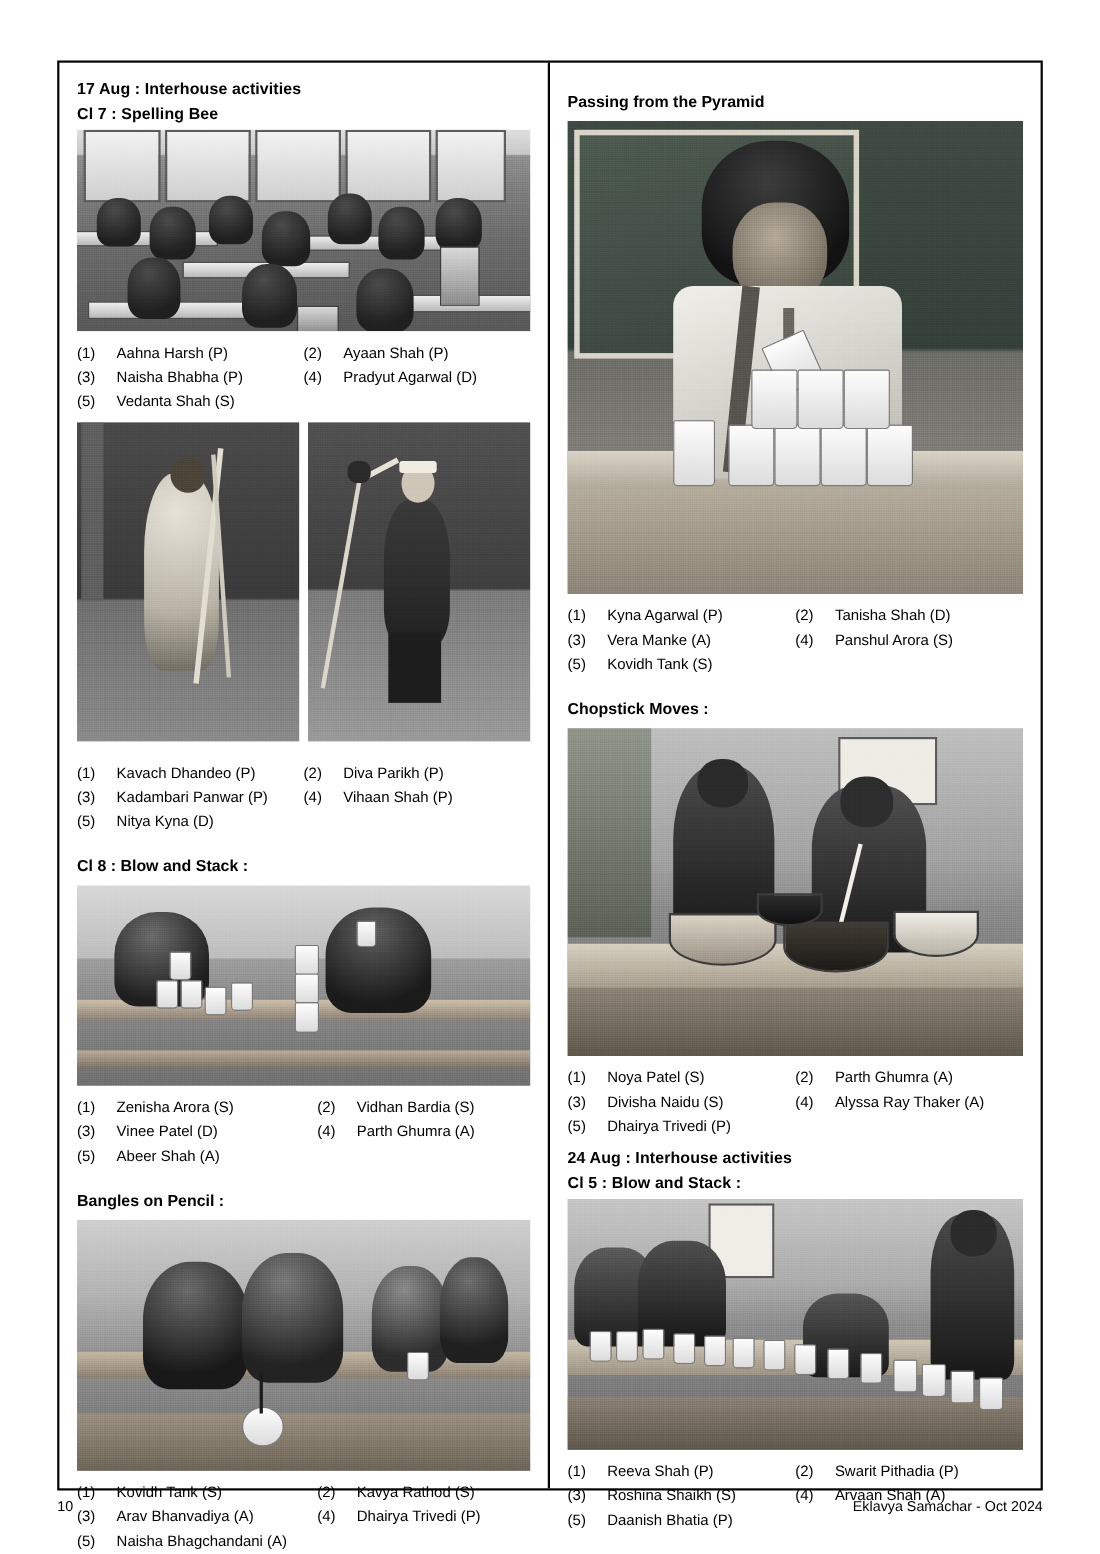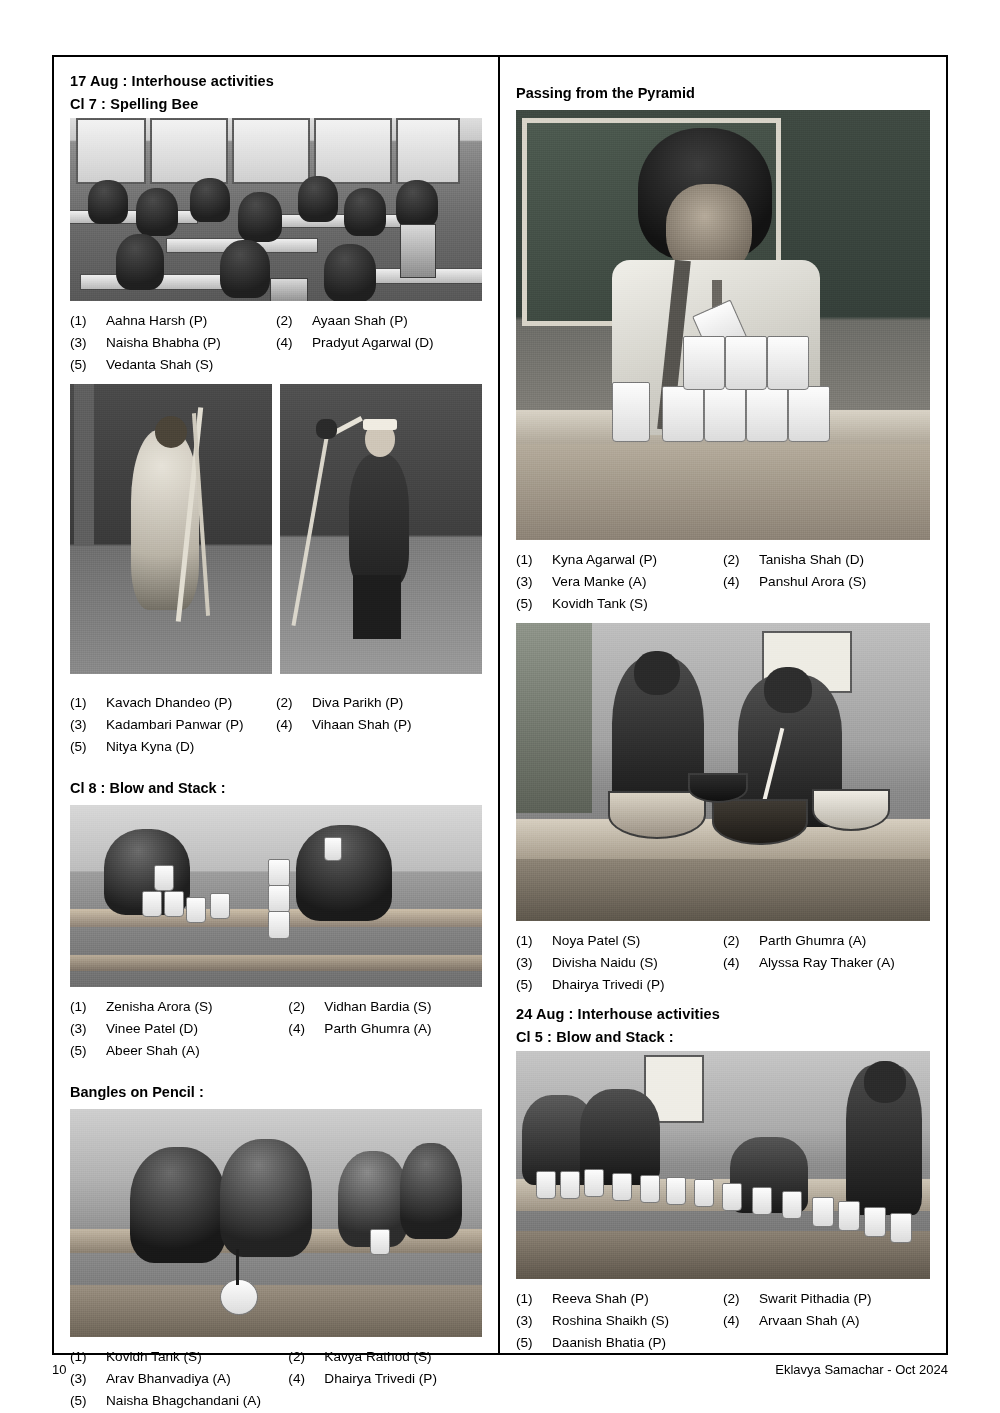--- a/index.html
+++ b/index.html
@@ -446,20 +446,21 @@
       </div>
       <div class="name-row">
         <div class="name-cell">
           <span class="num">(5)</span>
           <span class="nm">Kovidh Tank (S)</span>
         </div>
       </div>
     </div>
 
     <div class="spacer-sm"></div>
+    <div class="subheading">Chopstick Moves :</div>
 
     <div class="photo ph-chop">
       <div style="position:absolute;left:0;top:0;width:76px;height:190px;background:linear-gradient(180deg,#8f958a,#5c6157);"></div>
       <div style="position:absolute;left:246px;top:8px;width:86px;height:58px;background:#eeece4;border:2px solid #5b5b5b;"></div>
       <div style="position:absolute;left:0;top:196px;width:100%;height:40px;background:linear-gradient(180deg,#d7cfc0,#a79d8d);"></div>
       <div style="position:absolute;left:0;top:236px;width:100%;height:62px;background:linear-gradient(180deg,#8d8476,#5e574c);"></div>
       <div style="position:absolute;left:96px;top:34px;width:92px;height:166px;border-radius:40% 40% 14% 14%;background:linear-gradient(180deg,#4a4a4a,#161616);"></div>
       <div style="position:absolute;left:118px;top:28px;width:46px;height:44px;border-radius:46%;background:#2a2a2a;"></div>
       <div style="position:absolute;left:222px;top:52px;width:104px;height:152px;border-radius:38% 38% 14% 14%;background:linear-gradient(180deg,#4f4f4f,#1a1a1a);"></div>
       <div style="position:absolute;left:248px;top:44px;width:48px;height:46px;border-radius:46%;background:#2d2d2d;"></div>

